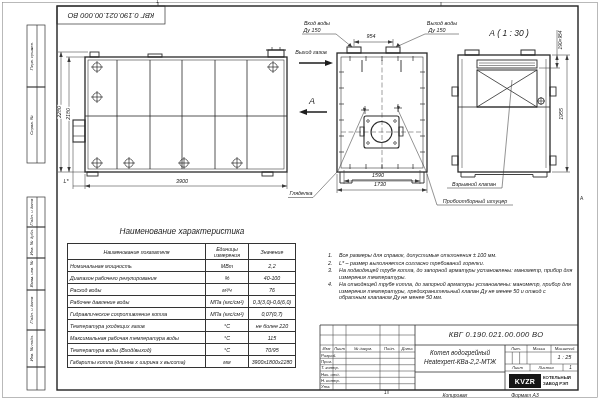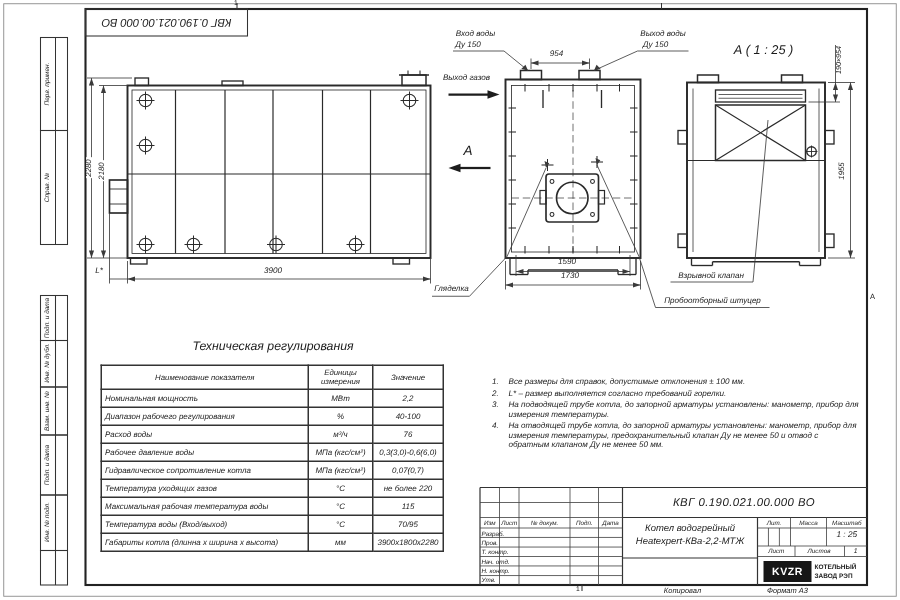--- a/index.html
+++ b/index.html
@@ -341,26 +341,26 @@
 <div class="t c" style="left:442px;top:24px;font-size:5.4px;">Выход воды</div>
 <div class="t c" style="left:437px;top:31px;font-size:5.4px;">Ду 150</div>
 <div class="t c" style="left:371px;top:37px;font-size:5.4px;background:#fff;padding:0 1px;">954</div>
 <div class="t c" style="left:311px;top:53px;font-size:5.4px;">Выход газов</div>
 <div class="t c" style="left:312px;top:101px;font-size:9px;">А</div>
 <div class="t c" style="left:378px;top:176px;font-size:5.4px;background:#fff;padding:0 1px;">1590</div>
 <div class="t c" style="left:380px;top:185px;font-size:5.4px;background:#fff;padding:0 1px;">1730</div>
 <div class="t c" style="left:301px;top:194px;font-size:5.4px;">Гляделка</div>
 <div class="t c" style="left:475px;top:201.5px;font-size:5.4px;">Пробоотборный штуцер</div>
 
-<div class="t c" style="left:509px;top:33px;font-size:8.5px;">А ( 1 : 25 )</div>
+<div class="t c" style="left:509px;top:33px;font-size:8.5px;">А ( 1 : 30 )</div>
 <div class="t r90" style="left:561px;top:40px;font-size:4.8px;background:#fff;">190×954</div>
 <div class="t r90" style="left:562px;top:114px;font-size:5.2px;background:#fff;padding:0 1px;">1955</div>
 <div class="t c" style="left:474px;top:184.5px;font-size:5.4px;">Взрывной клапан</div>
 
-<div class="tbl-title">Техническая регулирования</div>
+<div class="tbl-title">Наименование характеристика</div>
 <table class="tech">
   <colgroup>
         <col style="width:138px">
         <col style="width:43px">
         <col style="width:47px">
       </colgroup>
   <tbody>
         <tr>
     <th>Наименование показателя</th>
     <th>Единицы измерения</th>

